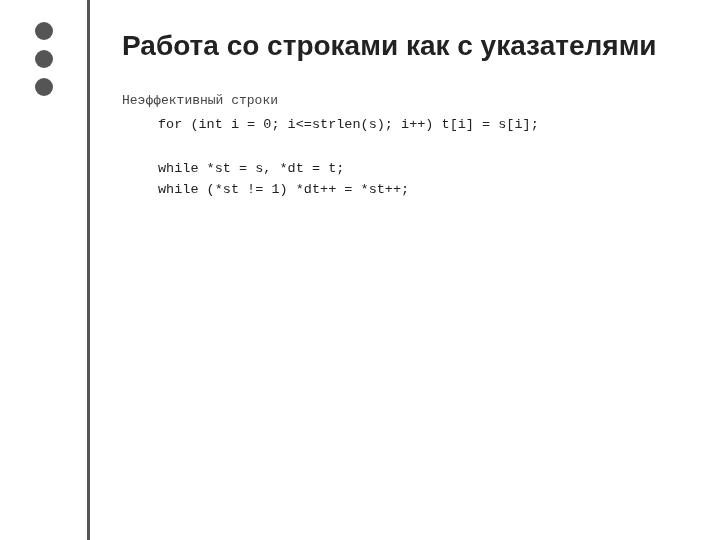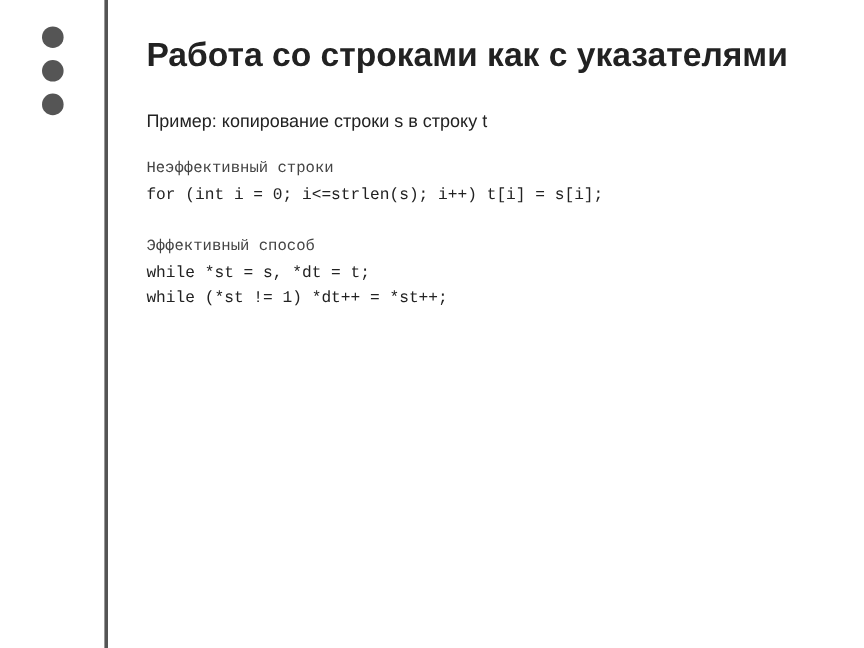--- a/index.html
+++ b/index.html
@@ -71,48 +71,47 @@
       color: #444444;
       margin-bottom: 6px;
     }
 
     .code-block {
       font-family: 'Courier New', Courier, monospace;
       font-size: 13.5px;
       color: #222222;
       line-height: 1.6;
       margin-bottom: 22px;
+      margin-left: 36px;
     }
 
     .code-block .line {
       display: block;
       white-space: pre;
     }
   </style>
 </head>
 <body>
 
 <div class="slide-container">
   <div class="left-bar">
     <div class="dot"></div>
     <div class="dot"></div>
     <div class="dot"></div>
   </div>
 
   <div class="content-area">
     <div class="slide-title">Работа со строками как с указателями</div>
 
-    <div class="subtitle-text">Пример: копирование строки s в строку t</div>
 
     <div class="section-label">Неэффективный строки</div>
 
     <div class="code-block">
       <span class="line">for (int i = 0; i&lt;=strlen(s); i++) t[i] = s[i];</span>
     </div>
 
-    <div class="section-label">Эффективный способ</div>
 
     <div class="code-block">
       <span class="line">while *st = s, *dt = t;</span>
       <span class="line">while (*st != 1) *dt++ = *st++;</span>
     </div>
   </div>
 </div>
 
 </body></html>

